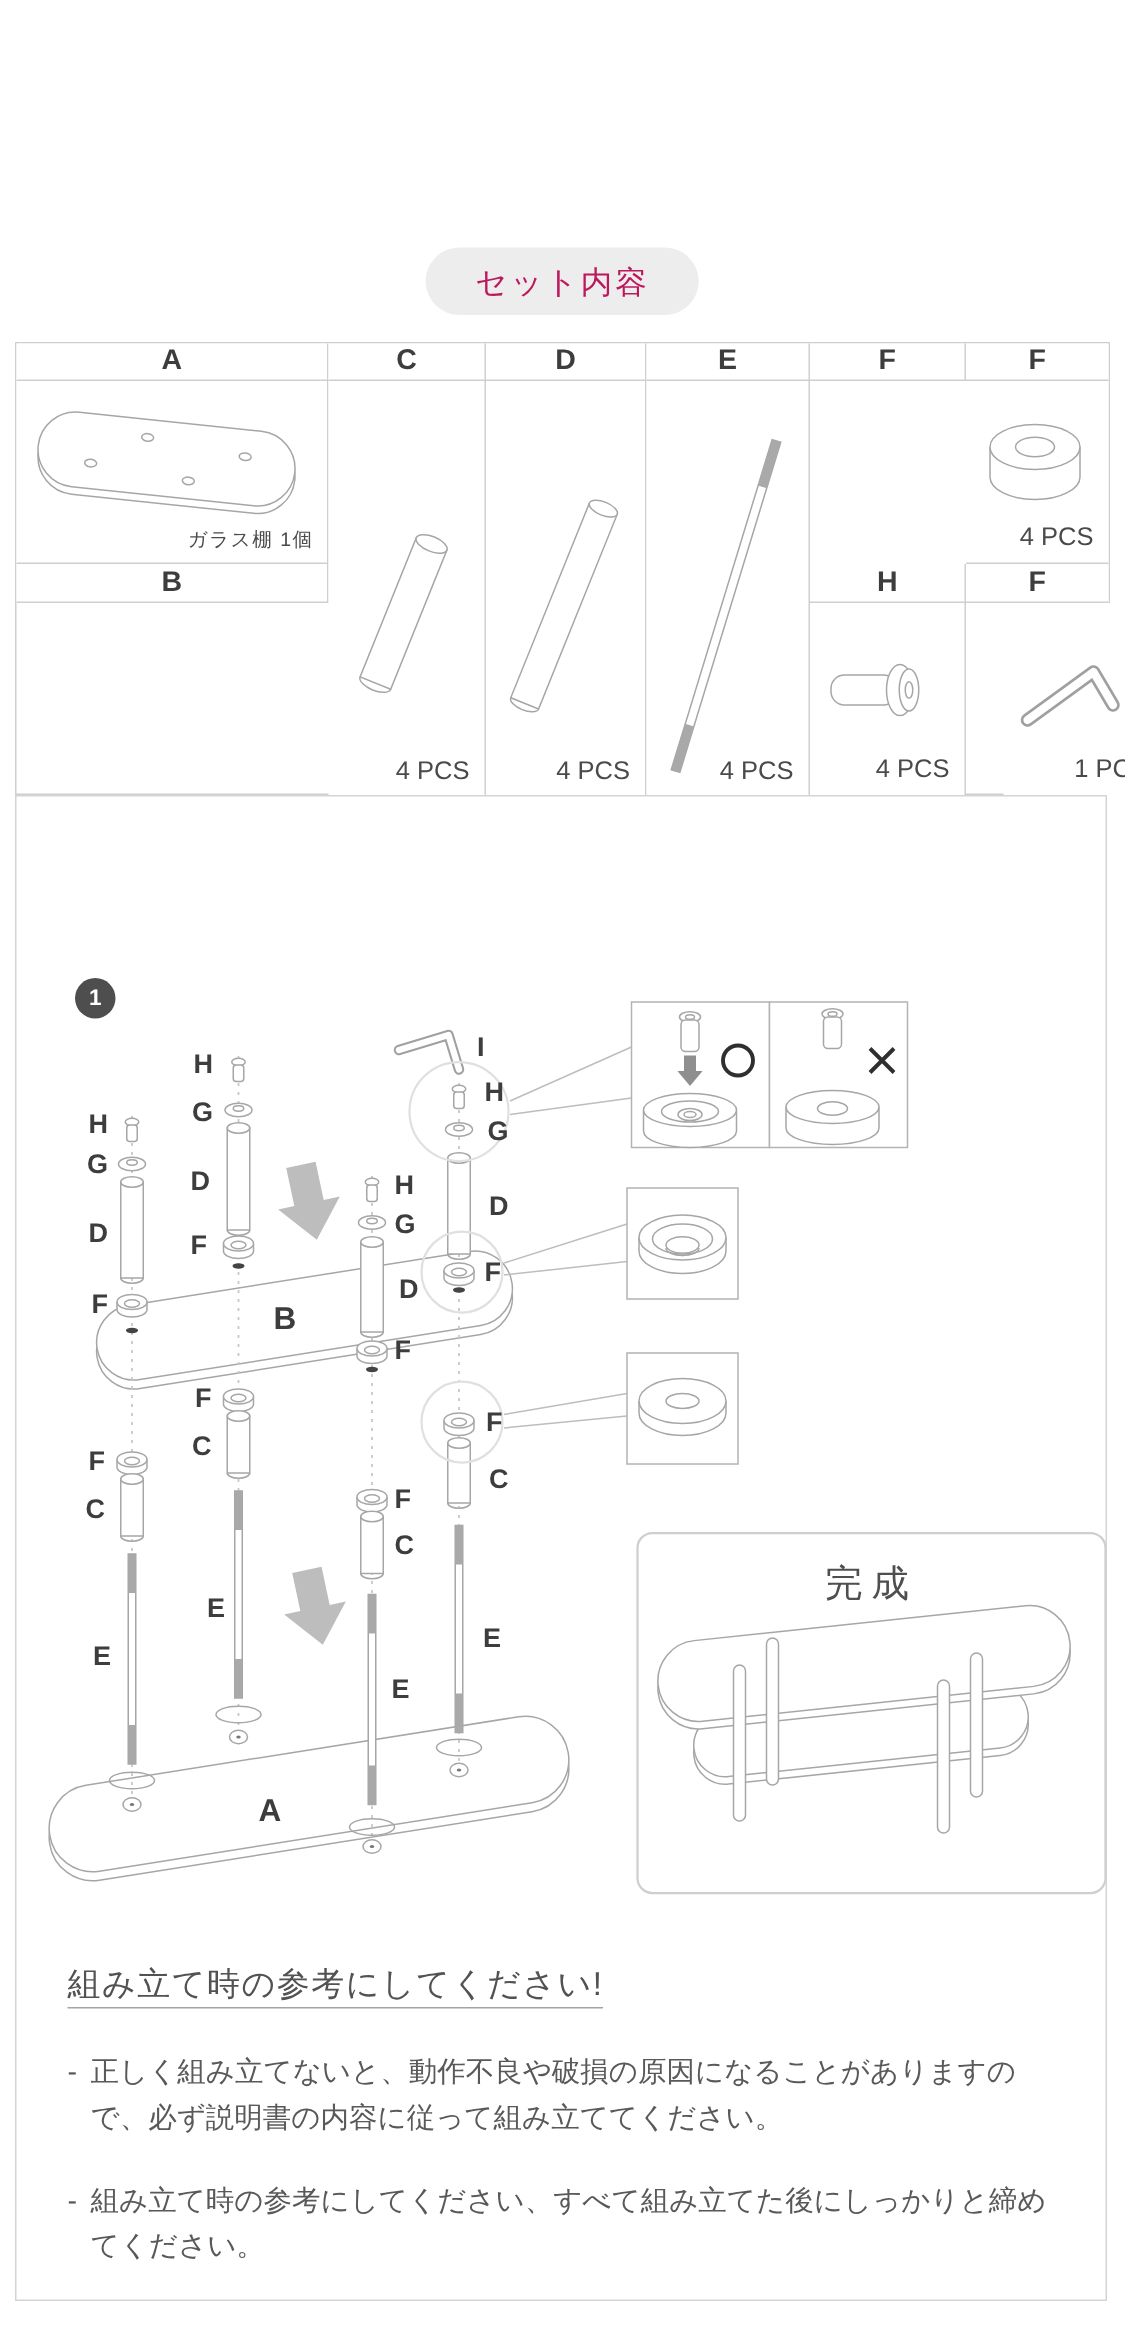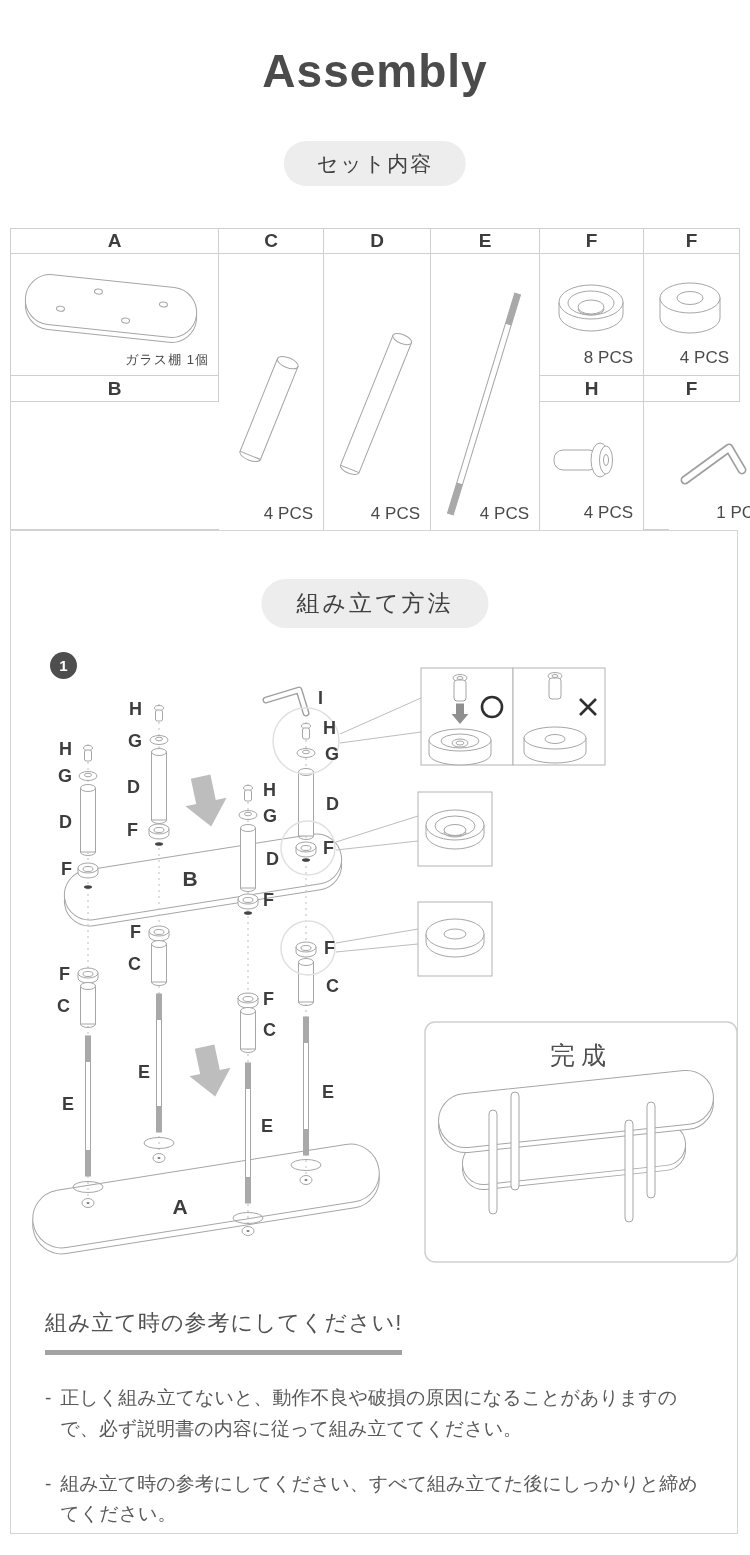--- a/index.html
+++ b/index.html
@@ -1,22 +1,22 @@
 <!DOCTYPE html>
 <html><head>
 <meta charset="utf-8">
 <style>
   html,body{margin:0;padding:0;background:#fff;}
   body{font-family:"Liberation Sans","DejaVu Sans",sans-serif;color:#4a4a4a;}
   #page{position:relative;width:750px;height:1555px;background:#fff;overflow:hidden;margin:0 auto;}
   .page-title{position:absolute;top:44px;left:0;width:750px;text-align:center;
     font-size:46px;font-weight:bold;color:#4b4b4b;letter-spacing:1px;}
   .pill{position:absolute;left:50%;transform:translateX(-50%);
-    background:#ededed;color:#404040;border-radius:26px;
-    display:flex;align-items:center;justify-content:center;white-space:nowrap;}
+    background:#ededed;color:#be185d;border-radius:26px;
+    display:flex;align-items:center;justify-content:center;white-space:nowrap;margin-top:24px;}
   .pill.small{top:141px;height:45px;padding:0 33px;font-size:21px;letter-spacing:2px;}
   .pill.big{top:579px;height:49px;padding:0 35px;font-size:23px;letter-spacing:3px;}
   
   #parts-table{position:absolute;left:10px;top:228px;width:730px;height:302px;
     border:1px solid #cfcfcf;box-sizing:border-box;}
   .cell{position:absolute;box-sizing:border-box;background:#fff;}
   .b-r{border-right:1px solid #cfcfcf;} .b-b{border-bottom:1px solid #cfcfcf;}
   .hdr{display:flex;align-items:center;justify-content:center;
     font-weight:bold;font-size:19px;color:#3d3d3d;}
   .qty{position:absolute;right:10px;bottom:7px;font-size:17px;color:#4a4a4a;}
@@ -28,32 +28,31 @@
   .step-badge{position:absolute;left:50px;top:652px;width:27px;height:27px;border-radius:50%;
     background:#4e4e4e;color:#fff;font-size:15px;font-weight:bold;
     display:flex;align-items:center;justify-content:center;}
   #diagram-svg{position:absolute;left:10px;top:640px;}
   #diagram-svg text{font-family:"Liberation Sans","DejaVu Sans",sans-serif;
     font-weight:bold;font-size:18px;fill:#3d3d3d;}
   #diagram-svg text.big-cjk{font-weight:normal;font-size:25px;fill:#4f4f4f;letter-spacing:6px;}
   
   #notes{position:absolute;left:45px;top:1308px;width:664px;color:#565656;}
   .notes-heading{display:inline-block;font-size:22px;letter-spacing:1px;
-    padding-bottom:12px;border-bottom:5px solid #a3a3a3;color:#525252;}
+    padding-bottom:0;border-bottom:1px solid #a3a3a3;color:#525252;}
   .note-item{display:flex;gap:9px;font-size:19px;line-height:1.62;margin-top:24px;color:#595959;}
   .note-item .marker{flex:0 0 auto;}
   .ln{stroke:#a6a6a6;fill:#fff;}
   .lnf{stroke:#a6a6a6;fill:none;}
 </style>
 </head>
 <body>
 
 <div id="page">
 
-  <div class="page-title">Assembly</div>
 
   <div class="pill small">セット内容</div>
 
   <div id="parts-table">
 
     <div class="cell hdr b-r b-b" style="left:0;top:0;width:208px;height:25px;">
         <span>A</span>
       </div>
     <div class="cell hdr b-r b-b" style="left:208px;top:0;width:105px;height:25px;">
         <span>C</span>
@@ -117,32 +116,20 @@
       <svg class="part-svg" width="107" height="275" viewBox="0 0 107 275">
         <g transform="translate(53,150) rotate(17)">
           <rect class="ln" x="-3" y="-115" width="6" height="230"></rect>
           <rect x="-3" y="-115" width="6" height="32" fill="#a9a9a9"></rect>
           <rect x="-3" y="83" width="6" height="32" fill="#a9a9a9"></rect>
         </g>
       </svg>
       <span class="qty">4 PCS</span>
     </div>
 
-    <div class="cell b-r b-b" style="left:529px;top:25px;width:104px;height:122px;">
-      <svg class="part-svg" width="102" height="120" viewBox="0 0 102 120">
-        <g transform="translate(51,48)">
-          <path class="ln" d="M-32,0 v12 a32,17 0 0 0 64,0 v-12"></path>
-          <ellipse class="ln" cx="0" cy="0" rx="32" ry="17"></ellipse>
-          <ellipse class="lnf" cx="0" cy="1" rx="23" ry="12"></ellipse>
-          <ellipse class="lnf" cx="0" cy="5" rx="13" ry="7"></ellipse>
-          <path class="lnf" d="M-13,7 a13,6 0 0 0 26,0"></path>
-        </g>
-      </svg>
-      <span class="qty">8 PCS</span>
-    </div>
 
     <div class="cell hdr b-r b-b" style="left:529px;top:147px;width:104px;height:26px;">
         <span>H</span>
       </div>
     <div class="cell b-r" style="left:529px;top:173px;width:104px;height:128px;">
       <svg class="part-svg" width="102" height="127" viewBox="0 0 102 127">
         <g transform="translate(48,58)">
           <rect class="ln" x="-34" y="-10" width="44" height="20" rx="9"></rect>
           <ellipse class="ln" cx="12" cy="0" rx="9" ry="17"></ellipse>
           <ellipse class="ln" cx="18" cy="0" rx="6.5" ry="14"></ellipse>
@@ -169,21 +156,20 @@
     <div class="cell" style="left:658px;top:173px;width:95px;height:128px;">
       <svg class="part-svg" width="93" height="127" viewBox="0 0 93 127">
         <path d="M16,78 L60,46 L73,68" fill="none" stroke="#a0a0a0" stroke-width="9" stroke-linecap="round" stroke-linejoin="round"></path>
         <path d="M16,78 L60,46 L73,68" fill="none" stroke="#ffffff" stroke-width="5.5" stroke-linecap="round" stroke-linejoin="round"></path>
       </svg>
       <span class="qty">1 PC</span>
     </div>
   </div>
 
   <div id="method-box"></div>
-  <div class="pill big">組み立て方法</div>
   <div class="step-badge">1</div>
 
   <svg id="diagram-svg" width="730" height="650" viewBox="0 0 730 650">
 
     <g>
       <g transform="translate(193,243) rotate(-9)">
           <rect class="ln" x="-140" y="-25" width="280" height="50" rx="25"></rect>
         </g>
       <g transform="translate(193,237) rotate(-9)">
           <rect class="ln" x="-140" y="-25" width="280" height="50" rx="25"></rect>

